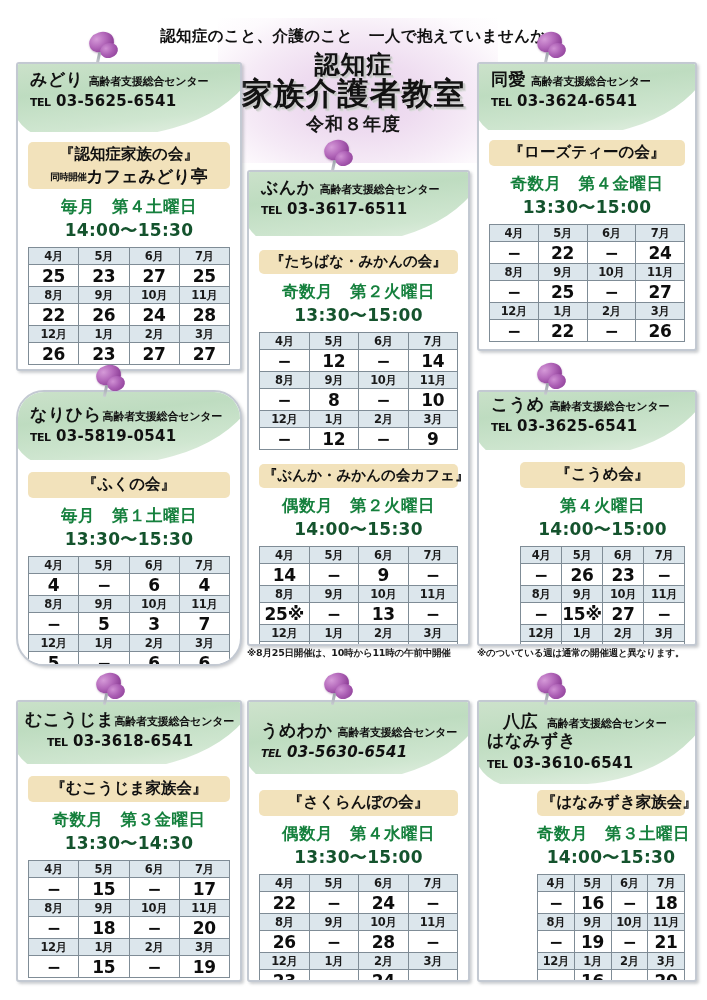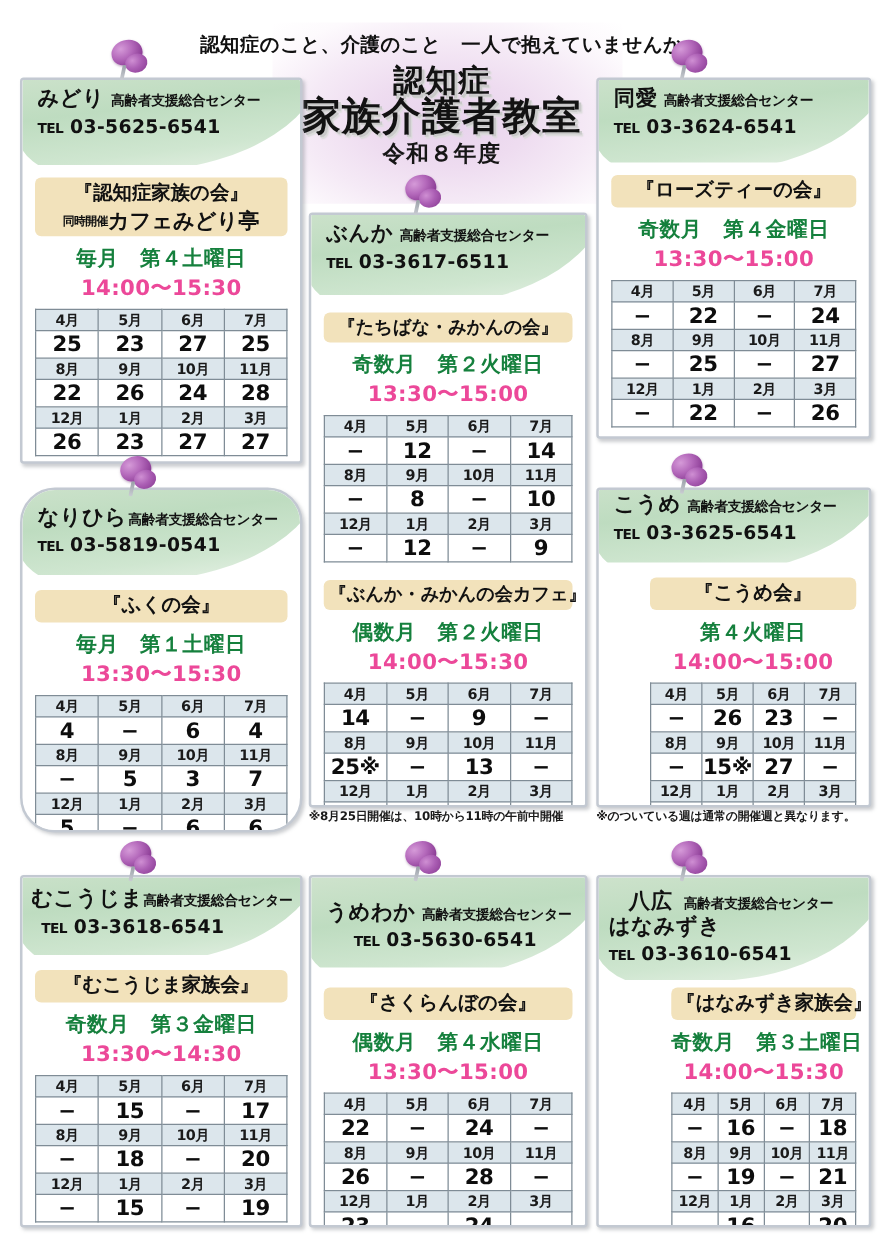--- a/index.html
+++ b/index.html
@@ -89,21 +89,21 @@
   .grp-title{
     background:#f2e2bb;border-radius:5px;
     text-align:center;padding:2px 4px 3px;
     font-size:15.5px;font-weight:900;color:#111;white-space:nowrap;
     margin:4px auto 0;display:block;
   }
   .grp-title .small{font-size:9.5px;font-weight:900;vertical-align:2px;letter-spacing:-.5px;}
   .grp-title .big2{font-size:17px;font-weight:900;}
   .sched{text-align:center;margin-top:7px;}
   .sched .when{font-size:16.5px;font-weight:900;color:#15803d;letter-spacing:.5px;white-space:nowrap;}
-  .sched .time{font-size:17px;font-weight:700;color:#ec4899;letter-spacing:.3px;margin-top:1px;}
+  .sched .time{font-size:17px;font-weight:700;color:#14532d;letter-spacing:.3px;margin-top:1px;}
 
   table.cal{
     border-collapse:collapse;width:100%;margin-top:5px;
     table-layout:fixed;
   }
   table.cal td{
     border:1px solid #7f8c96;
     text-align:center;
     height:17px;
     padding:0;
@@ -525,21 +525,21 @@
   <div class="note" style="left:247px;top:647px;">※8月25日開催は、10時から11時の午前中開催</div>
   <div class="note" style="left:477px;top:647px;">※のついている週は通常の開催週と異なります。</div>
 
   <div class="card" id="card-mukoujima" style="left:16px;top:700px;width:222px;height:278px;">
     <div class="banner" style="height:62px;">
       <div class="ribbon" style="top:-18px;"></div>
       <div class="banner-inner" style="padding-top:9px;padding-left:7px;">
         <div class="org-line">
           <span class="org-name">むこうじま</span><span class="org-sub" style="margin-left:0;">高齢者支援総合センター</span>
         </div>
-        <div class="tel" style="margin-left:8px;"><span class="tl">TEL</span> <span>03-3618-6541</span></div>
+        <div class="tel" style="margin-left:22px;"><span class="tl">TEL</span> <span>03-3618-6541</span></div>
       </div>
     </div>
     <div class="body" style="padding-top:8px;">
       <div class="grp-title"><span>『むこうじま家族会』</span></div>
       <div class="sched">
         <div class="when">奇数月　第３金曜日</div>
         <div class="time">13:30〜14:30</div>
       </div>
       <table class="cal">
           <tbody>
@@ -584,21 +584,21 @@
     </div>
   </div>
 
   <div class="card" id="card-umewaka" style="left:247px;top:700px;width:219px;height:278px;">
     <div class="banner" style="height:72px;">
       <div class="ribbon" style="top:-6px;"></div>
       <div class="banner-inner" style="padding-top:20px;">
         <div class="org-line">
           <span class="org-name">うめわか</span><span class="org-sub">高齢者支援総合センター</span>
         </div>
-        <div class="tel" style="margin-left:22px;"><span class="tl">TEL</span> <span>03-5630-6541</span></div>
+        <div class="tel" style="margin-left:0;font-style:italic;"><span class="tl">TEL</span> <span>03-5630-6541</span></div>
       </div>
     </div>
     <div class="body" style="padding-top:12px;">
       <div class="grp-title"><span>『さくらんぼの会』</span></div>
       <div class="sched">
         <div class="when">偶数月　第４水曜日</div>
         <div class="time">13:30〜15:00</div>
       </div>
       <table class="cal">
           <tbody>

